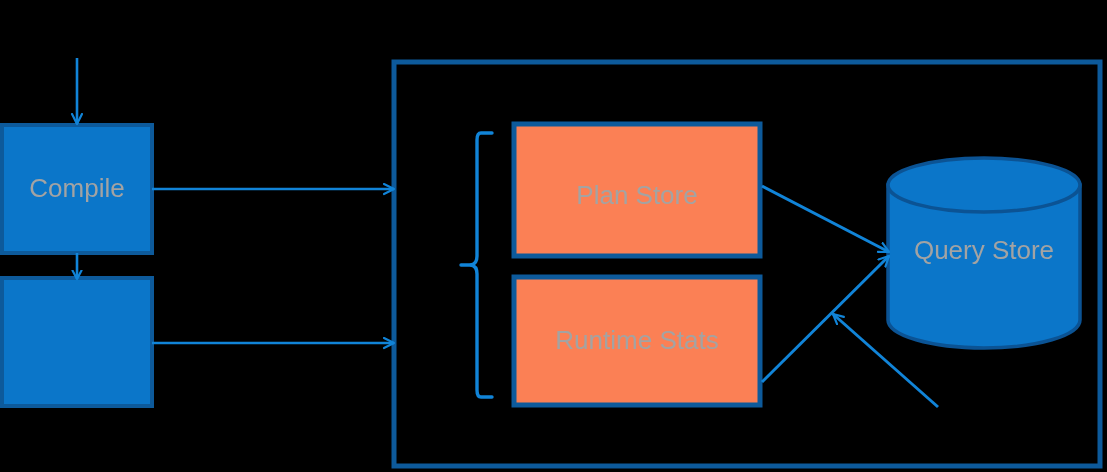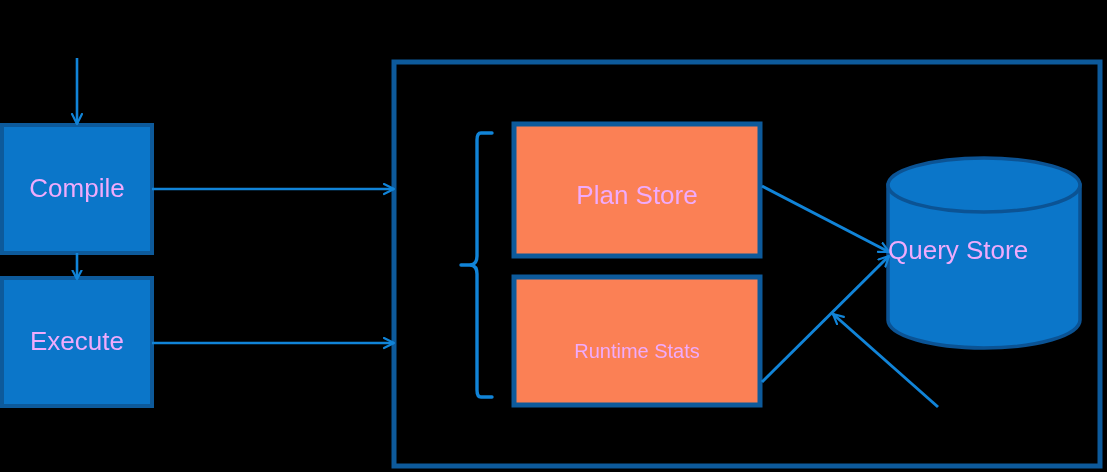--- a/index.html
+++ b/index.html
@@ -24,31 +24,31 @@
     top: 0;
     width: 1107px;
     height: 472px;
   }
   .node-label {
     position: absolute;
     display: flex;
     align-items: center;
     justify-content: center;
     text-align: center;
-    color: #f0abfc;
+    color: #a3a3a3;
     font-family: "Liberation Sans", sans-serif;
     font-weight: 400;
     pointer-events: none;
     line-height: 1.2;
   }
   .lbl-compile  { left: 2px;   top: 125px; width: 150px; height: 128px; font-size: 26px; }
   .lbl-execute  { left: 2px;   top: 278px; width: 150px; height: 128px; font-size: 26px; }
   .lbl-plan     { left: 512px; top: 122px; width: 250px; height: 148px; font-size: 26px; }
-  .lbl-runtime  { left: 512px; top: 275px; width: 250px; height: 132px; font-size: 20px; margin-top: 10px; }
-  .lbl-schema   { left: 888px; top: 196px; width: 192px; height: 110px; font-size: 26px; flex-direction: row; justify-content: space-between; }
+  .lbl-runtime  { left: 512px; top: 275px; width: 250px; height: 132px; font-size: 26px; }
+  .lbl-schema   { left: 888px; top: 196px; width: 192px; height: 110px; font-size: 26px; flex-direction: row; }
 </style>
 </head>
 <body>
 
 <div id="canvas">
 
   <svg class="layer" viewBox="0 0 1107 472">
     <defs>
       <marker id="arrowOpen" markerWidth="14" markerHeight="14" refX="11" refY="6" orient="auto" markerUnits="userSpaceOnUse">
         <path d="M1,1 L11,6 L1,11" fill="none" stroke="#1184D8" stroke-width="2.2" stroke-linecap="round" stroke-linejoin="round"></path>
@@ -87,21 +87,20 @@
 
     <line x1="762" y1="186" x2="889" y2="252" stroke="#1184D8" stroke-width="3" marker-end="url(#arrowOpen)"></line>
 
     <line x1="762" y1="382" x2="889" y2="256" stroke="#1184D8" stroke-width="3" marker-end="url(#arrowOpen)"></line>
 
     <line x1="938" y1="407" x2="833" y2="314" stroke="#1184D8" stroke-width="3" marker-end="url(#arrowOpen)"></line>
   </svg>
 
   <div class="node-label lbl-compile">Compile</div>
 
-  <div class="node-label lbl-execute">Execute</div>
 
   <div class="node-label lbl-plan">Plan Store</div>
 
   <div class="node-label lbl-runtime">Runtime Stats</div>
 
   <div class="node-label lbl-schema">
     <span>Query Store</span>
   </div>
 
 </div>

